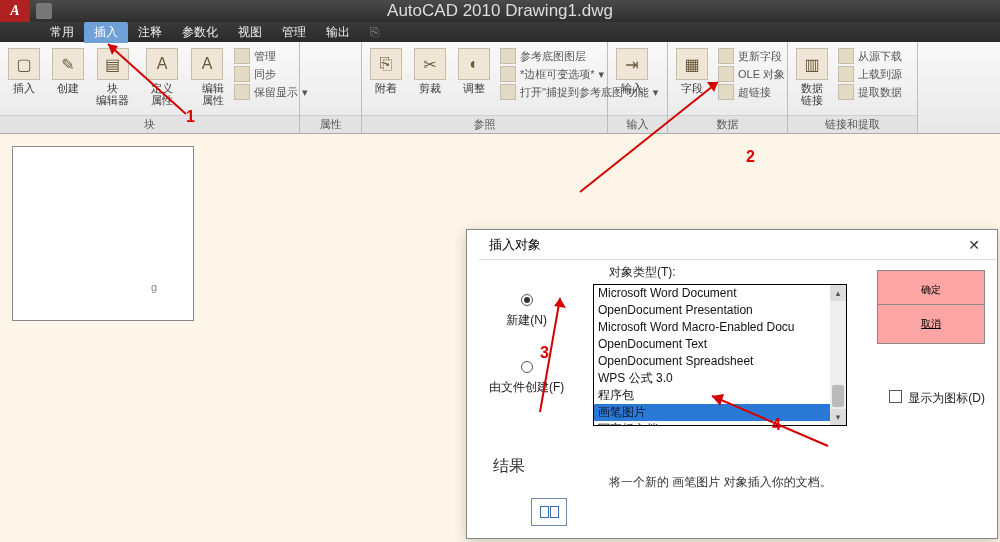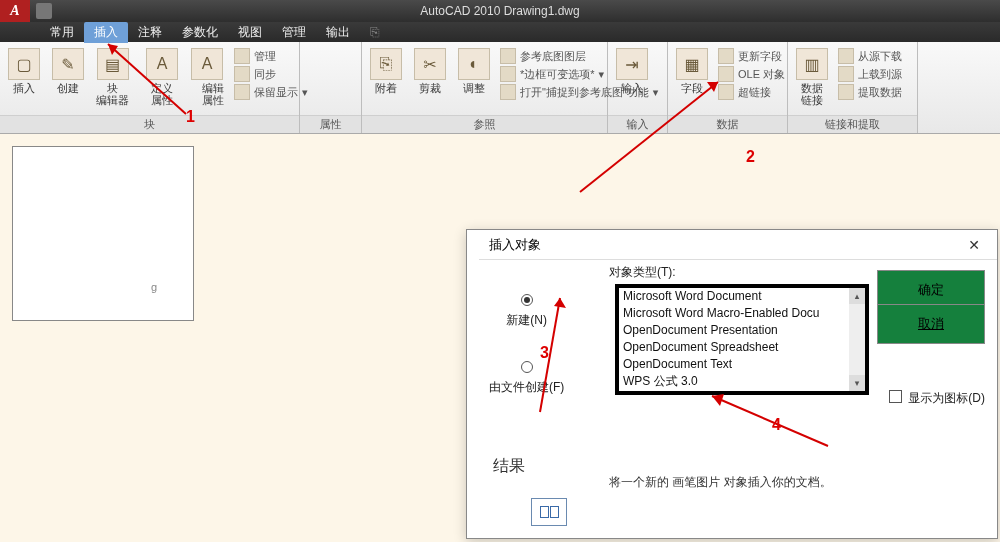--- a/index.html
+++ b/index.html
@@ -1,21 +1,21 @@
 <!DOCTYPE html>
 <html><head>
   <meta charset="utf-8">
   <style>
     * { margin:0; padding:0; box-sizing:border-box; }
     body { font-family:"Microsoft YaHei","Segoe UI",sans-serif; font-size:12px; background:#f5f5f5; width:1000px; height:542px; overflow:hidden; position:relative; }
     .titlebar { height:22px; background:linear-gradient(#4a4a4a,#2e2e2e); color:#ccc; display:flex; align-items:center; position:relative; }
     .app-icon { width:30px; height:22px; background:#b02020; display:flex; align-items:center; justify-content:center; color:#fff; font-weight:bold; font-style:italic; font-family:serif; font-size:14px;}
     .qat { display:flex; gap:6px; padding:0 6px; }
     .qat-ico { width:16px; height:16px; background:#777; border-radius:2px; }
-    .app-title { position:absolute; left:50%; transform:translateX(-50%); color:#ddd; font-size:12px;}
+    .app-title { position:absolute; left:50%; transform:translateX(-50%); color:#ddd; font-size:17px;}
     .menubar { height:20px; background:linear-gradient(#3a3a3a,#2a2a2a); display:flex; align-items:center; padding-left:40px; gap:0; }
     .menuitem { color:#eee; padding:2px 10px; cursor:pointer; }
     .menuitem.active { background:#6fa0d8; color:#fff; border-radius:2px 2px 0 0;}
     .ribbon { height:92px; background:linear-gradient(#f9f9f9,#e8e8e8); border-bottom:1px solid #aaa; display:flex; }
     .panel { border-right:1px solid #bdbdbd; display:flex; flex-direction:column; }
     .panel-body { flex:1; display:flex; align-items:flex-start; padding:4px 2px; gap:0;}
     .panel-label { height:18px; background:#e2e2e2; border-top:1px solid #cfcfcf; color:#555; font-size:11px; display:flex; align-items:center; justify-content:center; position:relative;}
     .rbtn { display:flex; flex-direction:column; align-items:center; padding:2px 6px; gap:2px; cursor:pointer; color:#3a3a3a; }
     .rbtn .ic { width:32px; height:32px; background:#f0e6d8; border:1px solid #c7bda8; display:flex; align-items:center; justify-content:center; font-size:16px; color:#6a5a3a;}
     .rbtn span { font-size:11px; text-align:center; line-height:1.1; white-space:nowrap;}
@@ -27,28 +27,28 @@
     .drawing { position:absolute; left:12px; top:12px; width:182px; height:175px; background:#fff; border:1px solid #888; }
     .drawing .dg { position:absolute; left:138px; top:134px; color:#888; font-size:11px;}
     .dialog { position:absolute; left:466px; top:229px; width:532px; height:310px; background:#fff; border:1px solid #888; box-shadow:0 3px 12px rgba(0,0,0,0.2);padding-left:12px; }
     .dlg-title { height:30px; display:flex; align-items:center; justify-content:space-between; padding:0 8px 0 10px; border-bottom:1px solid #ddd; font-size:13px;}
     .dlg-close { width:30px; height:24px; display:flex; align-items:center; justify-content:center; font-size:14px; cursor:pointer; color:#333;}
     .dlg-body { position:relative; padding:10px 12px; height:calc(100% - 30px);}
     .radio { display:flex; align-items:center; gap:6px; margin:8px 0; cursor:pointer;flex-direction:column;}
     .radio .dot { width:12px; height:12px; border:1px solid #555; border-radius:50%; display:flex; align-items:center; justify-content:center;}
     .radio.sel .dot::after { content:""; width:6px; height:6px; background:#333; border-radius:50%;}
     .lbl { font-size:12px; color:#222; }
-    .listbox { position:absolute; left:136px; top:24px; width:254px; height:111px; border:4px solid #000000; overflow:hidden; }
+    .listbox { position:absolute; left:114px; top:24px; width:254px; height:142px; border:1px solid #000000; overflow:hidden; }
     .listbox .scroll { position:absolute; right:0; top:0; width:16px; height:100%; background:#eee;}
     .listbox .scroll .up,.listbox .scroll .down { height:16px; background:#ddd; display:flex; align-items:center; justify-content:center; font-size:9px; color:#555; cursor:pointer;}
     .listbox .scroll .thumb { position:absolute; left:2px; right:2px; top:100px; height:22px; background:#bbb; border-radius:2px; cursor:pointer;}
     .listbox .items { position:absolute; left:0; top:0; right:16px; }
     .li { height:17px; line-height:17px; padding:0 4px; font-size:12px; white-space:nowrap; overflow:hidden; color:#111; cursor:pointer;}
     .li.sel { background:#2a79d7; color:#0f172a;}
-    .dlg-btn { position:absolute; right:12px; width:108px; height:40px; background:#15803d; border:1px solid #888; display:flex; align-items:center; justify-content:center; cursor:pointer; font-size:13px;}
+    .dlg-btn { position:absolute; right:12px; width:108px; height:40px; background:#fca5a5; border:1px solid #888; display:flex; align-items:center; justify-content:center; cursor:pointer; font-size:10px;}
     .btn-ok { top:10px; }
     .btn-cancel { top:44px;text-decoration:underline; }
     .chk { position:absolute; right:12px; top:130px; display:flex; gap:6px; cursor:pointer;}
     .chk .box { width:13px; height:13px; border:1px solid #555; background:#fff;}
     .result-lbl { position:absolute; left:14px; top:196px; font-size:16px; color:#333;}
     .result-txt { position:absolute; left:130px; top:214px; font-size:12px; color:#333;}
     .result-ico { position:absolute; left:52px; top:238px; width:36px; height:28px; border:1px solid #6a8ab0; background:#fff; display:flex; align-items:center; justify-content:center;}
     .result-ico .inner { display:flex; gap:1px;}
     .result-ico .inner div { width:9px; height:12px; border:1px solid #3a6aa8;}
     .arrow { position:absolute; pointer-events:none; }
@@ -233,24 +233,24 @@
         </div>
       <div class="radio" style="margin-top:32px;">
           <div class="dot"></div>
           <span class="lbl">由文件创建(F)</span>
         </div>
     </div>
 
     <div class="listbox">
       <div class="items">
         <div class="li">Microsoft Word Document</div>
+        <div class="li">OpenDocument Presentation</div>
         <div class="li">Microsoft Word Macro-Enabled Docu</div>
-        <div class="li">OpenDocument Presentation</div>
+        <div class="li">OpenDocument Text</div>
         <div class="li">OpenDocument Spreadsheet</div>
-        <div class="li">OpenDocument Text</div>
         <div class="li">WPS 公式 3.0</div>
         <div class="li">程序包</div>
         <div class="li sel">画笔图片</div>
         <div class="li">写字板文档</div>
       </div>
       <div class="scroll">
         <div class="up">▴</div>
         <div class="thumb"></div>
         <div class="down" style="position:absolute;bottom:0;width:100%;">▾</div>
       </div>

